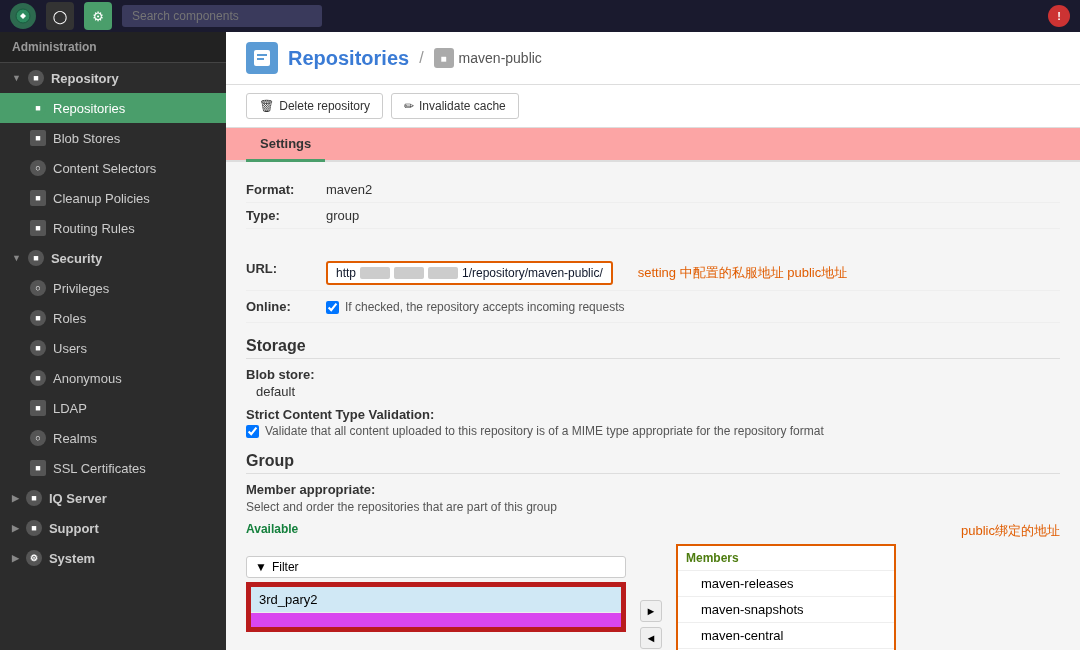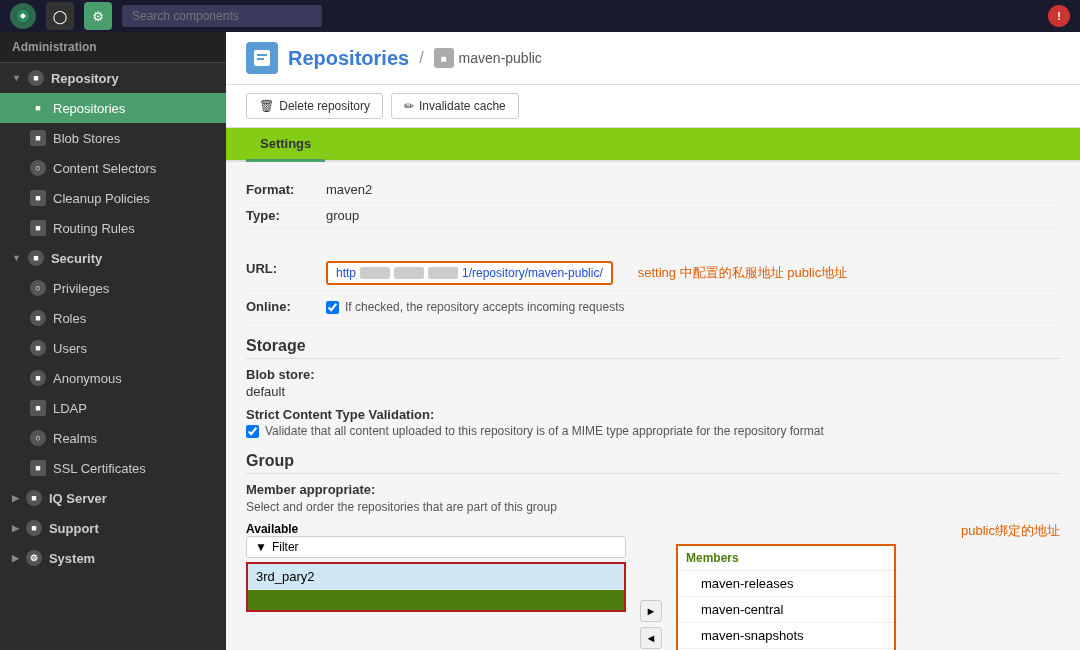--- a/index.html
+++ b/index.html
@@ -206,21 +206,21 @@
       background: white;
       cursor: pointer;
       font-size: 12px;
       display: flex;
       align-items: center;
       gap: 5px;
       color: #333;
     }
 
     .tabs-bar {
-      background: #84cc16;
+      background: #fca5a5;
       border-bottom: 2px solid #ddd;
       padding: 0 20px;
       display: flex;
     }
     .tab {
       padding: 8px 14px;
       font-size: 13px;
       cursor: pointer;
       border-bottom: 3px solid transparent;
       margin-bottom: -2px;
@@ -255,21 +255,21 @@
     .url-box {
       border: 2px solid #e05c00;
       border-radius: 3px;
       padding: 3px 8px;
       font-size: 12px;
       display: flex;
       align-items: center;
       gap: 4px;
       background: white;
     }
-    .url-box span { color: #1d4ed8; font-size: 12px; }
+    .url-box span { color: #0f172a; font-size: 12px; }
     .url-gray-block {
       display: inline-block;
       width: 30px;
       height: 12px;
       background: #ccc;
       border-radius: 2px;
       vertical-align: middle;
     }
 
     .annotation {
@@ -298,56 +298,57 @@
     .field-label {
       font-weight: bold;
       font-size: 13px;
       color: #333;
       margin: 8px 0 2px 0;
     }
     .field-value {
       font-size: 13px;
       color: #333;
       margin-bottom: 6px;
+      margin-left: 10px;
     }
     .field-desc {
       font-size: 12px;
       color: #555;
       margin: 3px 0;
     }
 
     .member-grid {
       display: flex;
       gap: 10px;
       margin-top: 8px;
       position: relative;
     }
     .member-col {
       flex: 1;
     }
     .col-header {
       font-size: 12px;
       font-weight: bold;
-      color: #000000;
-      margin-bottom: 0;
+      color: #15803d;
+      margin-bottom: 20px;
     }
     .filter-box {
       border: 1px solid #ccc;
       border-radius: 3px;
       padding: 3px 8px;
       font-size: 12px;
       display: flex;
       align-items: center;
       gap: 5px;
       background: white;
       margin-bottom: 4px;
     }
     .available-list {
-      border: 2px solid #b91c1c;
-      background: #4d7c0f;
+      border: 5px solid #b91c1c;
+      background: #d946ef;
       min-height: 50px;
     }
     .list-item-row {
       padding: 5px 8px;
       font-size: 13px;
       cursor: pointer;
       border-bottom: 1px solid #eee;
     }
     .list-item-row.selected { background: #d0e8f5; }
     .member-item {
@@ -583,24 +584,24 @@
         </div>
 
         <div style="position:relative;flex:1;">
           <div style="color:#e05c00;font-size:13px;margin-bottom:4px;text-align:right;">public绑定的地址</div>
           <div style="border:2px solid #e05c00;background:white;min-height:120px;width:220px;">
             <div style="font-size:12px;font-weight:bold;color:#4d7c0f;padding:5px 8px;border-bottom:1px solid #eee;">Members</div>
             <div class="member-item">
               <span>maven-releases</span>
             </div>
             <div class="member-item">
-              <span>maven-central</span>
+              <span>maven-snapshots</span>
             </div>
             <div class="member-item">
-              <span>maven-snapshots</span>
+              <span>maven-central</span>
             </div>
             <div class="member-item">
               <span>3rd_part</span>
             </div>
           </div>
         </div>
 
       </div>
 
     </div>

